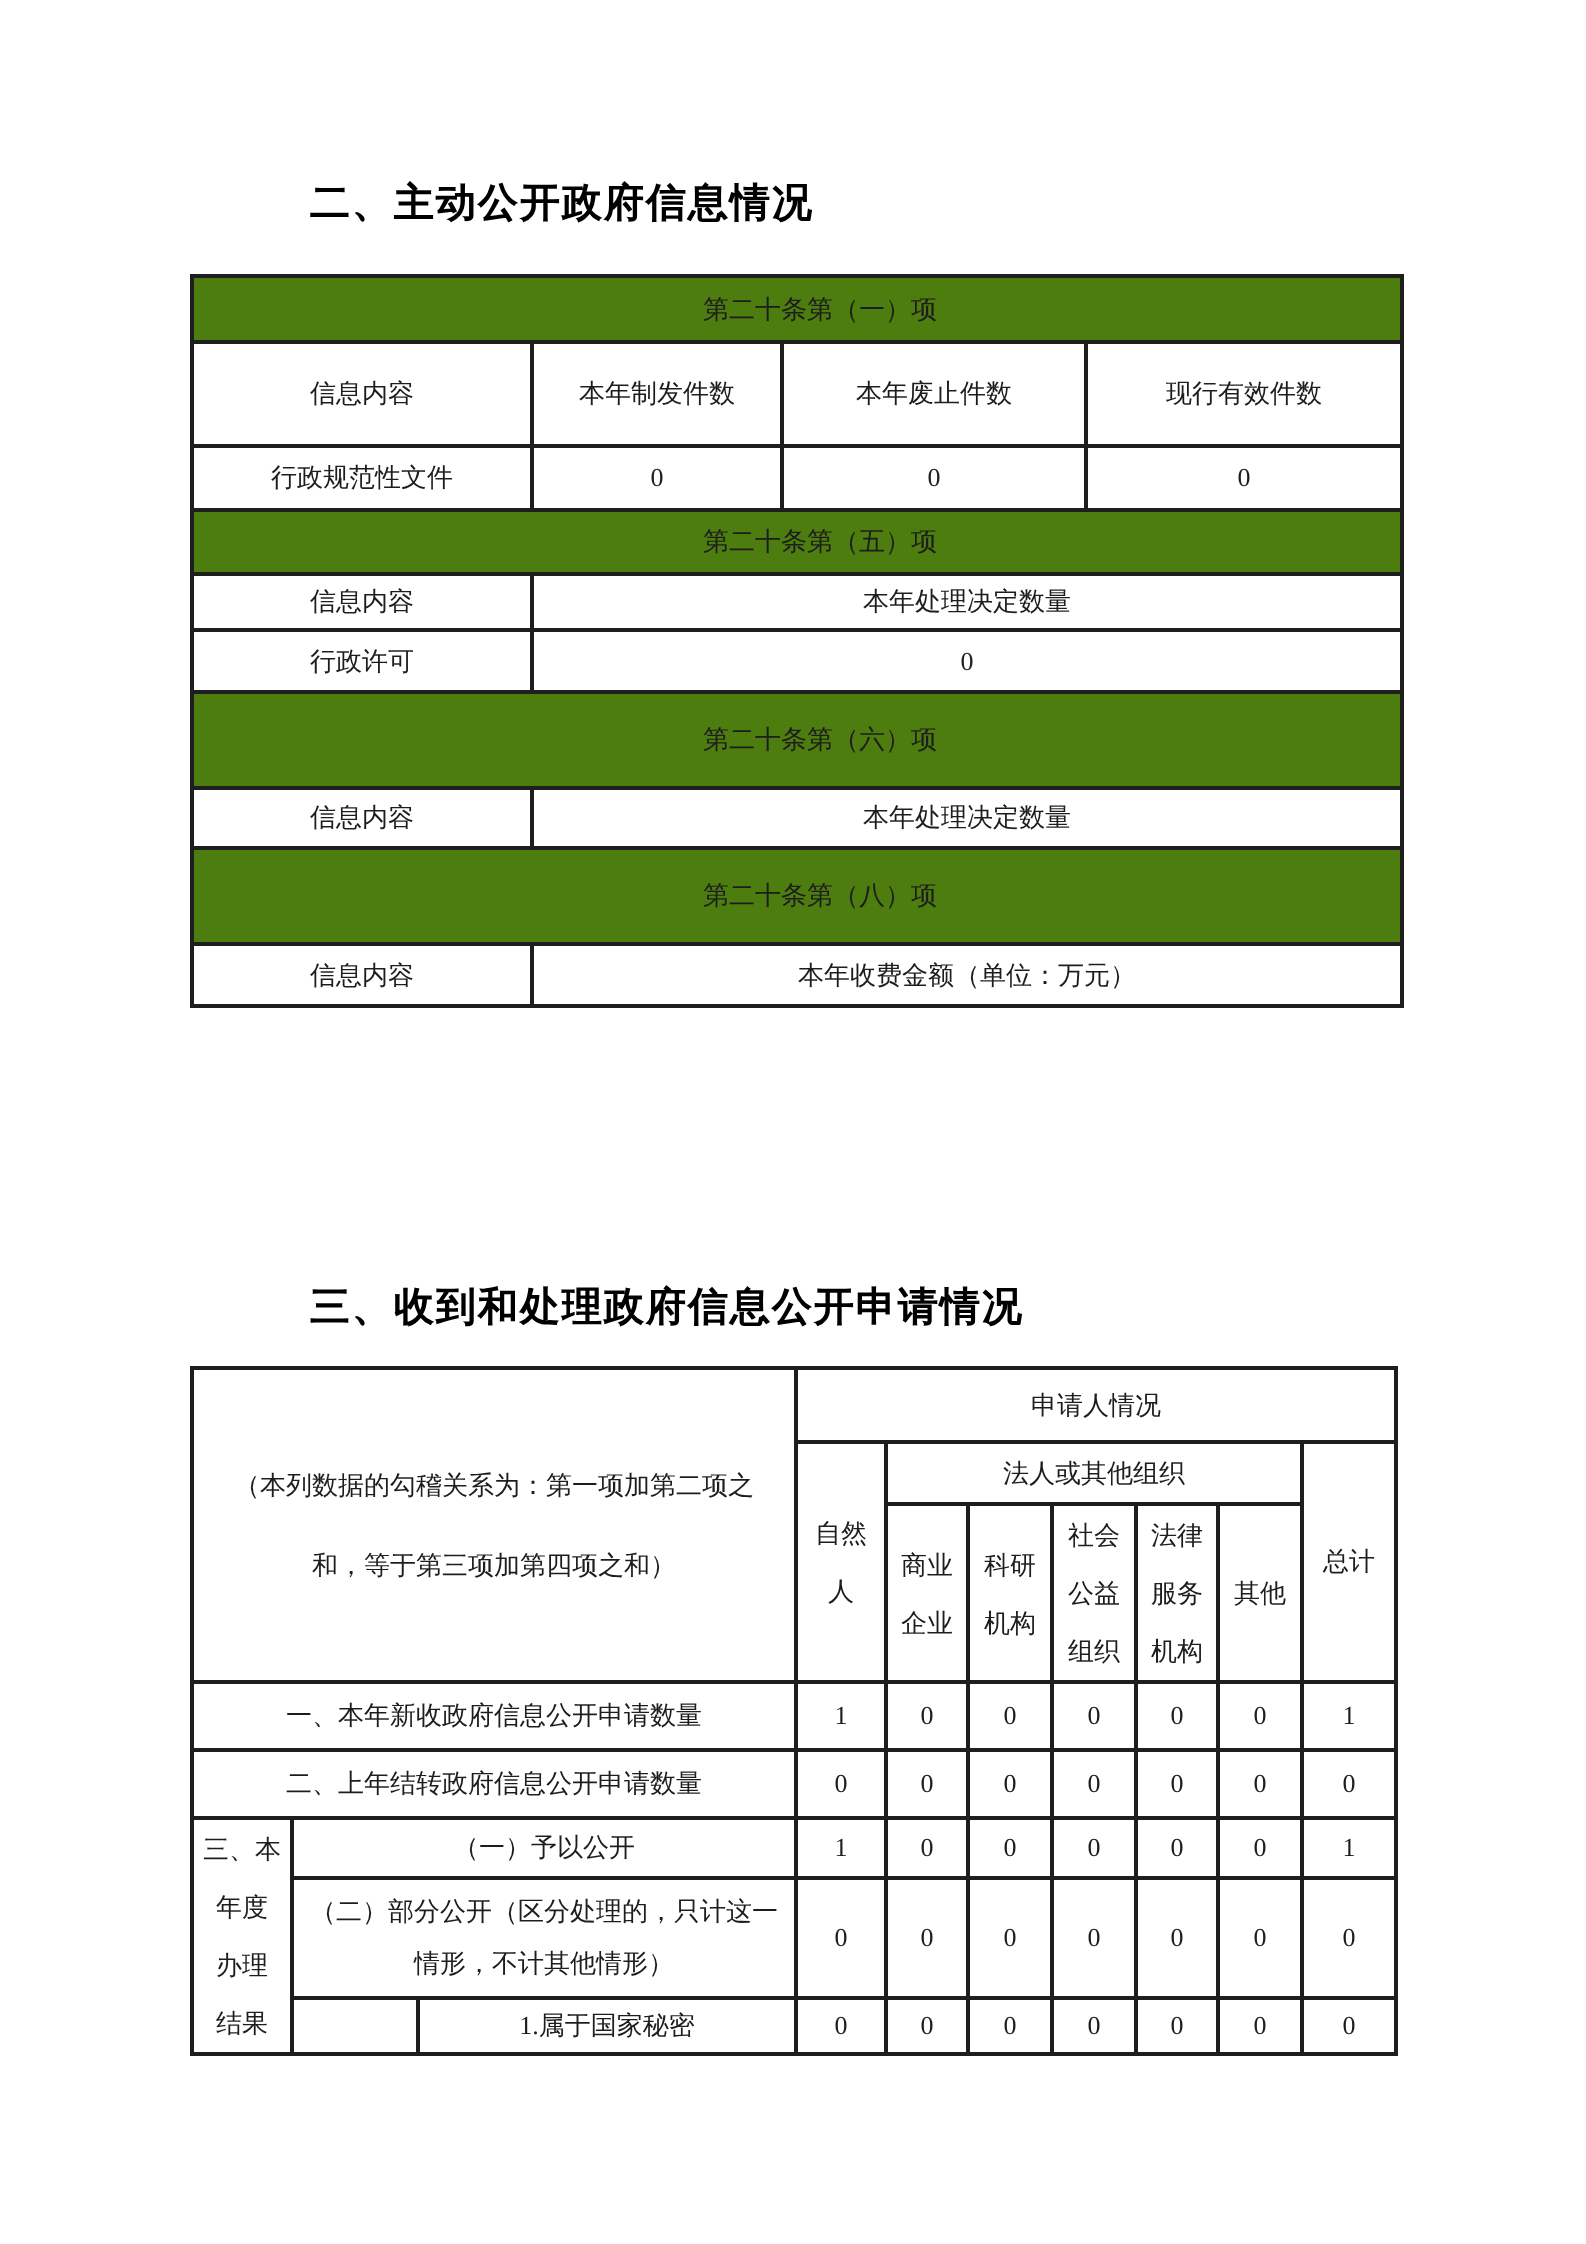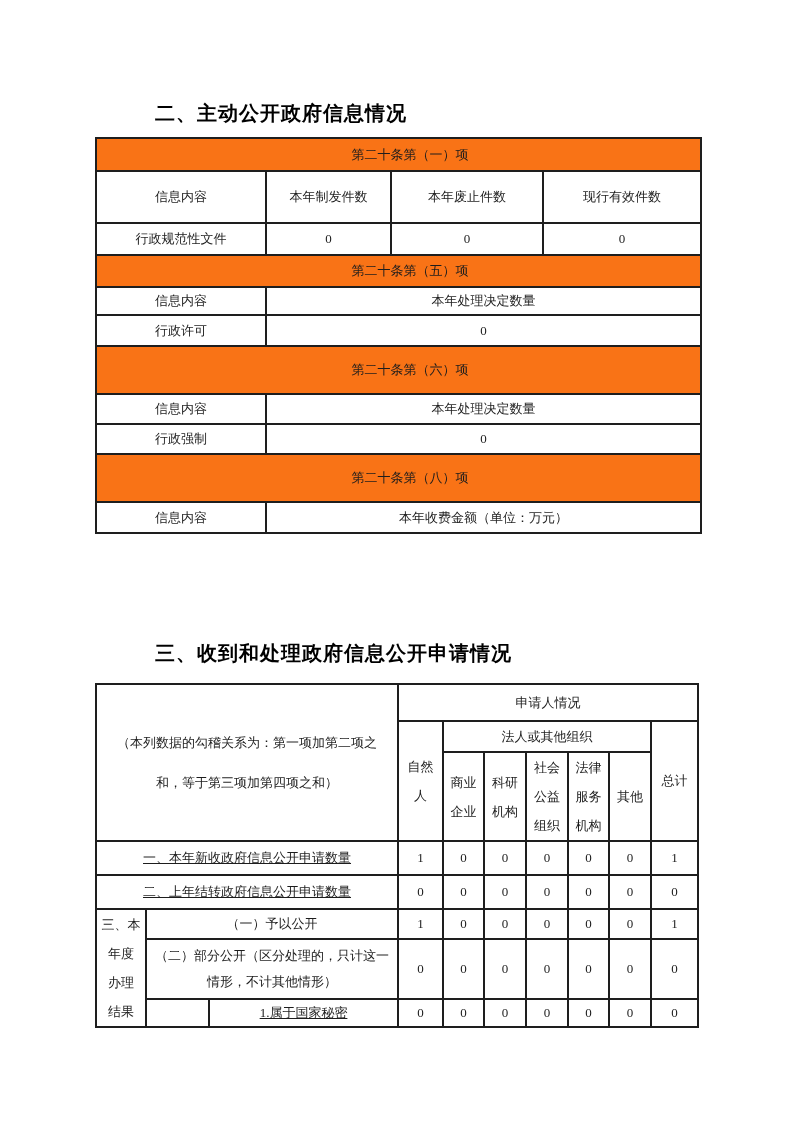--- a/index.html
+++ b/index.html
@@ -10,36 +10,36 @@
   .sec-title{
     position:absolute;margin:0;
     font-family:"Liberation Sans","DejaVu Sans",sans-serif;
     font-weight:700;font-size:20px;color:#000;letter-spacing:1px;white-space:nowrap;
   }
   table.doc{position:absolute;border-collapse:collapse;table-layout:fixed;}
   .doc td{
     border:2px solid #1e1e1e;text-align:center;vertical-align:middle;
     font-size:13px;padding:0 2px;overflow:hidden;
   }
-  .banner td{background:#f97316;padding-left:25px;}
-  .left{text-align:left;padding-left:7px;text-decoration:underline;}
+  .banner td{background:#4d7c0f;padding-left:25px;}
+  .left{text-align:left;padding-left:7px;}
   .note{
     text-align:left;padding:0 8px 0 13px;font-size:12.5px;
     line-height:40px;white-space:pre-line;
   }
   .stack{white-space:pre-line;line-height:29px;font-size:12.5px;padding:0 1px;}
   .grp{white-space:pre-line;line-height:29px;font-size:12.5px;padding:0 1px;}
   .two{white-space:pre-line;line-height:26px;font-size:12.5px;}
 </style>
 </head>
 <body>
 
 <div class="page">
 
-  <h2 class="sec-title" style="left:155px;top:100px;">二、主动公开政府信息情况</h2>
+  <h2 class="sec-title" style="left:155px;top:88px;">二、主动公开政府信息情况</h2>
 
   <table class="doc" style="left:95px;top:137px;width:605px;">
     <colgroup>
       <col style="width:170px">
         <col style="width:125px">
         <col style="width:152px">
         <col style="width:158px">
     </colgroup>
     <tbody>
         <tr class="banner" style="height:33px">
@@ -67,24 +67,20 @@
     <tr style="height:31px">
       <td>行政许可</td>
       <td colspan="3">0</td>
     </tr>
     <tr class="banner" style="height:48px">
       <td colspan="4">第二十条第（六）项</td>
     </tr>
     <tr style="height:30px">
       <td>信息内容</td>
       <td colspan="3">本年处理决定数量</td>
-    </tr>
-    <tr style="height:30px">
-      <td>行政强制</td>
-      <td colspan="3">0</td>
     </tr>
     <tr class="banner" style="height:48px">
       <td colspan="4">第二十条第（八）项</td>
     </tr>
     <tr style="height:31px">
       <td>信息内容</td>
       <td colspan="3">本年收费金额（单位：万元）</td>
     </tr>
   </tbody>
     </table>

